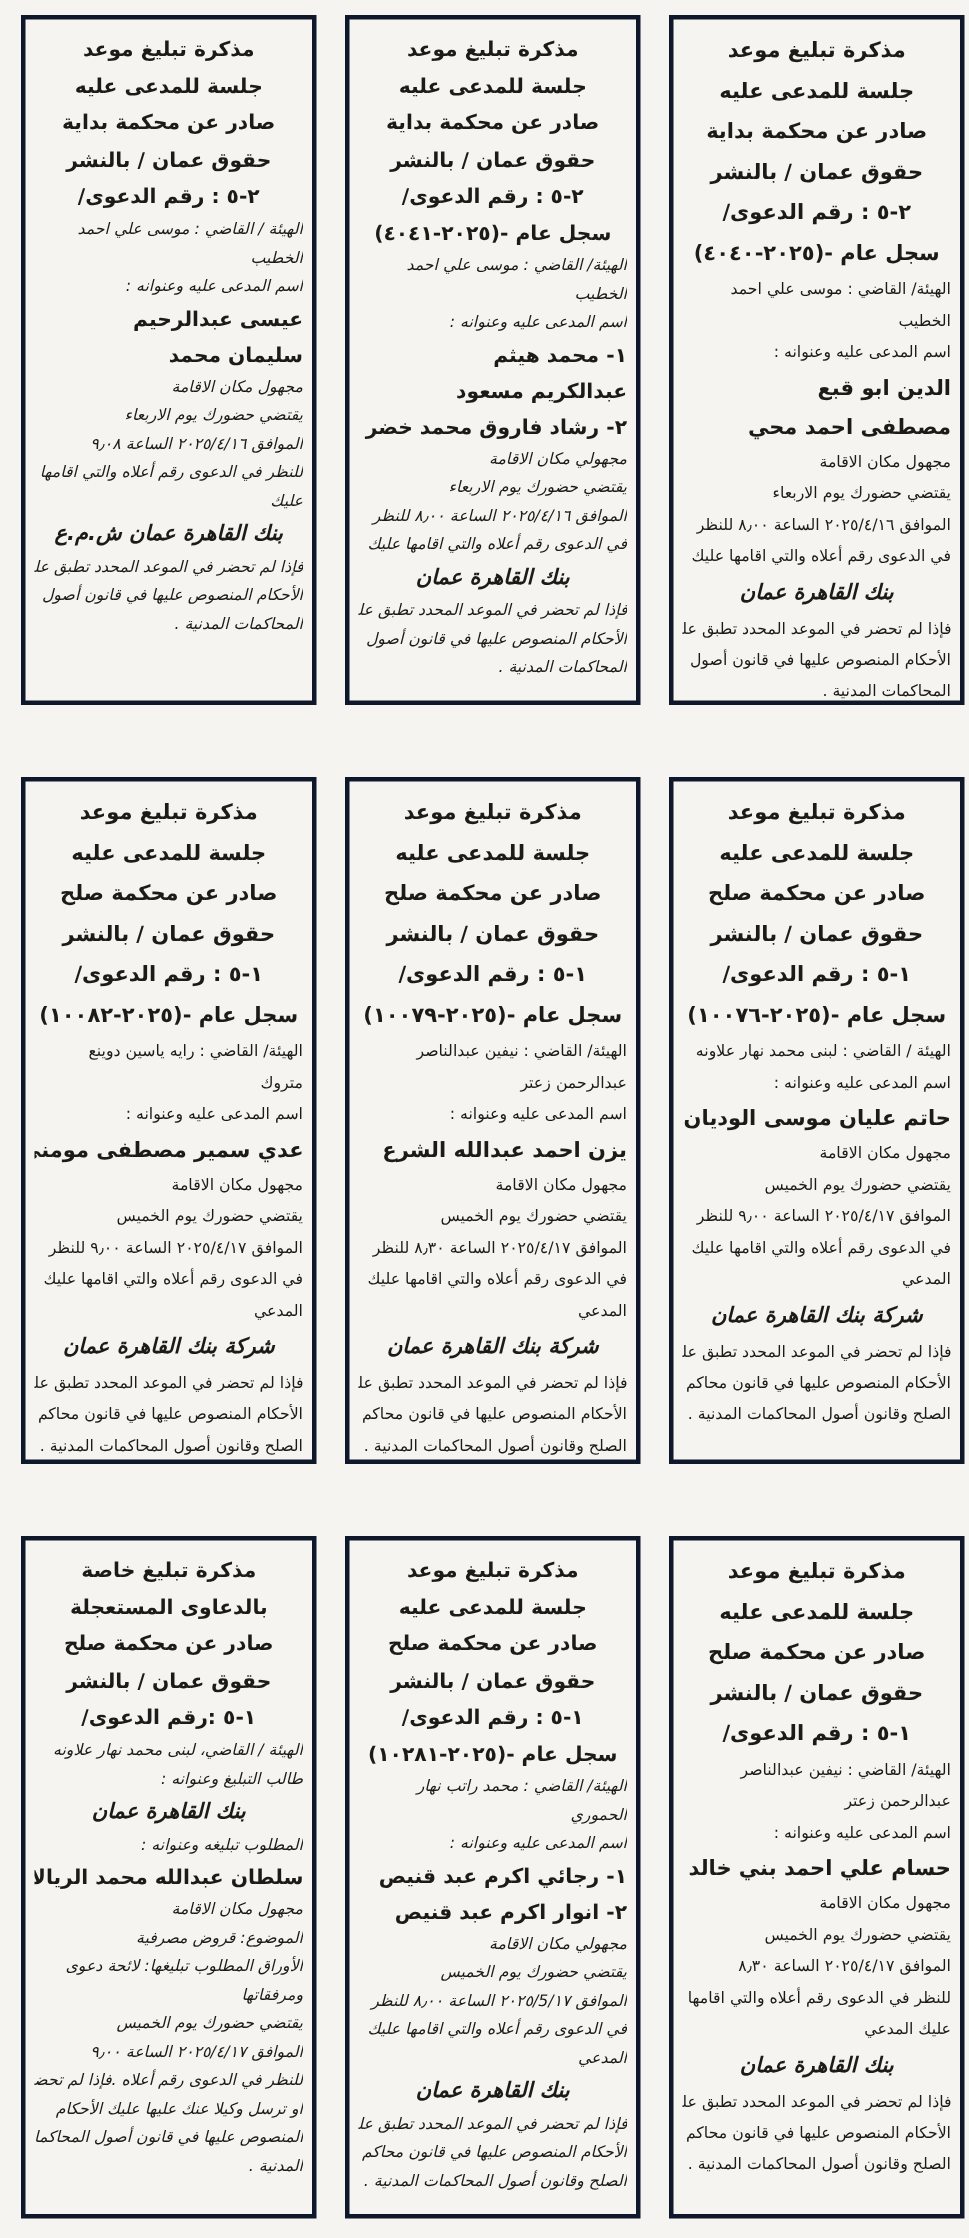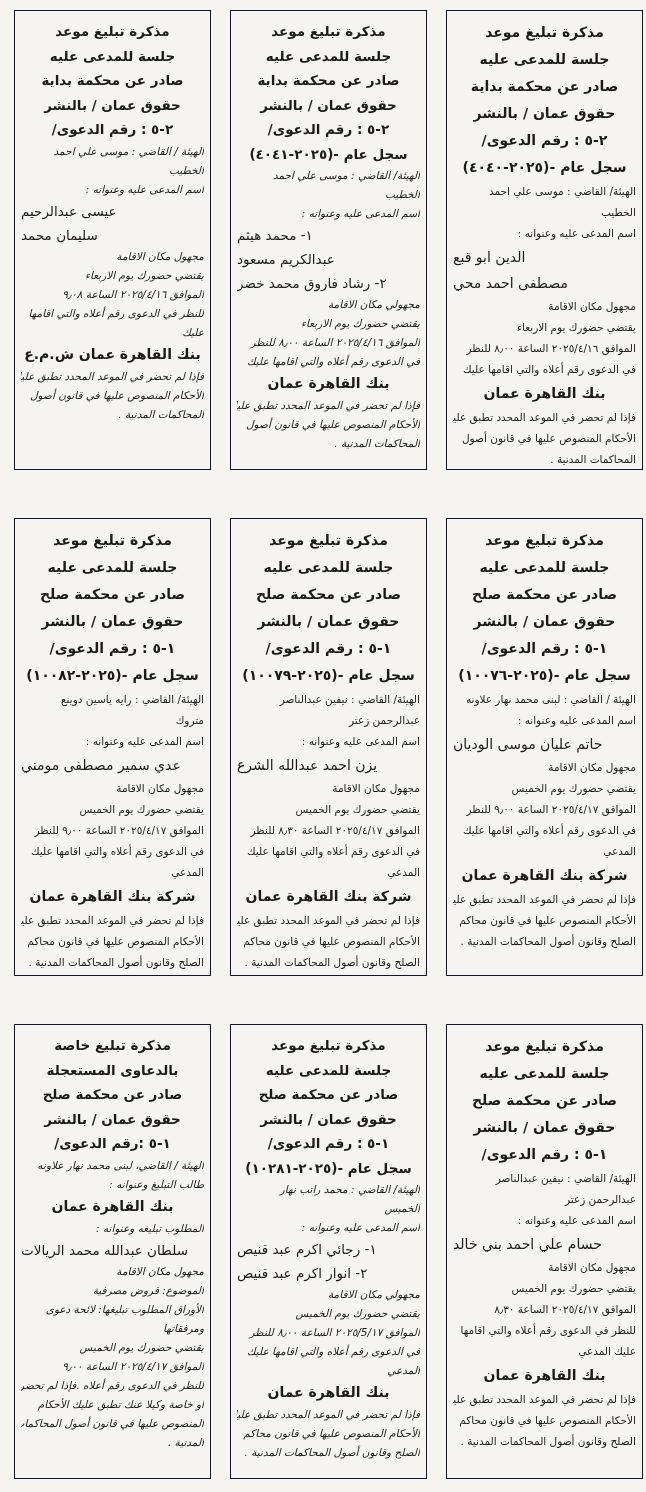--- a/index.html
+++ b/index.html
@@ -10,31 +10,31 @@
     direction:rtl;
     display:grid;
     grid-template-columns:197px 197px 197px;
     grid-template-rows:460px 458px 455px;
     column-gap:19px;row-gap:48px;
     padding:10px 3px 10px 14px;
     font-family:"DejaVu Sans",sans-serif;
     color:#1d1b18;
   }
   .notice{
-    border:1px solid #0f172a;
+    border:3px solid #0f172a;
     box-sizing:border-box;
     background:#f5f4f1;
     padding:8px 6px 4px 6px;
     overflow:hidden;
   }
   .notice > div{white-space:nowrap;overflow:hidden;}
   .h,.hn{font-weight:bold;text-align:center;font-size:14px;line-height:27px;}
   .hn{direction:ltr;}
-  .n{font-weight:normal;text-align:left;font-size:14px;line-height:26px;}
-  .k{font-weight:bold;text-align:center;font-size:14px;line-height:27px;}
+  .n{font-weight:bold;text-align:right;font-size:14px;line-height:26px;}
+  .k{font-weight:bold;text-align:center;font-size:14px;line-height:27px;font-style:italic;}
   .b{font-size:10.5px;line-height:21px;text-align:right;}
   .compact .h,.compact .hn{line-height:24.5px;font-size:13.5px;}
   .compact .b{line-height:19px;font-style:italic;}
   .compact .n{line-height:24px;font-size:13.5px;}
   .compact .k{line-height:25px;}
 </style>
 </head>
 <body>
 
 <main class="page">
@@ -185,21 +185,21 @@
       <div class="b">الصلح وقانون أصول المحاكمات المدنية .</div>
     </article>
     <article class="notice compact">
       <div class="h">مذكرة تبليغ موعد</div>
       <div class="h">جلسة للمدعى عليه</div>
       <div class="h">صادر عن محكمة صلح</div>
       <div class="h">حقوق عمان  / بالنشر</div>
       <div class="hn" dir="ltr">/١-٥ : رقم الدعوى</div>
       <div class="hn" dir="ltr">(٢٠٢٥-١٠٢٨١)- سجل عام</div>
       <div class="b">الهيئة/ القاضي : محمد راتب نهار</div>
-      <div class="b">الخميس</div>
+      <div class="b">الحموري</div>
       <div class="b">اسم المدعى عليه وعنوانه :</div>
       <div class="n">١- رجائي اكرم عبد قنيص</div>
       <div class="n">٢- انوار اكرم عبد قنيص</div>
       <div class="b">مجهولي مكان الاقامة</div>
       <div class="b">يقتضي حضورك يوم الخميس</div>
       <div class="b">الموافق ٢٠٢٥/5/١٧ الساعة ٨٫٠٠ للنظر</div>
       <div class="b">في الدعوى رقم أعلاه والتي اقامها عليك</div>
       <div class="b">المدعي</div>
       <div class="k">بنك القاهرة عمان</div>
       <div class="b">فإذا لم تحضر في الموعد المحدد تطبق عليك</div>
@@ -217,17 +217,17 @@
       <div class="k">بنك القاهرة عمان</div>
       <div class="b">المطلوب تبليغه وعنوانه :</div>
       <div class="n">سلطان عبدالله محمد الريالات</div>
       <div class="b">مجهول مكان الاقامة</div>
       <div class="b">الموضوع: قروض مصرفية</div>
       <div class="b">الأوراق المطلوب تبليغها:  لائحة دعوى</div>
       <div class="b">ومرفقاتها</div>
       <div class="b">يقتضي حضورك يوم الخميس</div>
       <div class="b">الموافق ٢٠٢٥/٤/١٧ الساعة ٩٫٠٠</div>
       <div class="b">للنظر في الدعوى رقم أعلاه .فإذا لم تحضر</div>
-      <div class="b">او خاصة وكيلا عنك تطبق عليك الأحكام</div>
+      <div class="b">او ترسل وكيلا عنك عليها عليك الأحكام</div>
       <div class="b">المنصوص عليها في قانون أصول المحاكمات</div>
       <div class="b">المدنية .</div>
     </article>
   </main>
 
 </body></html>

